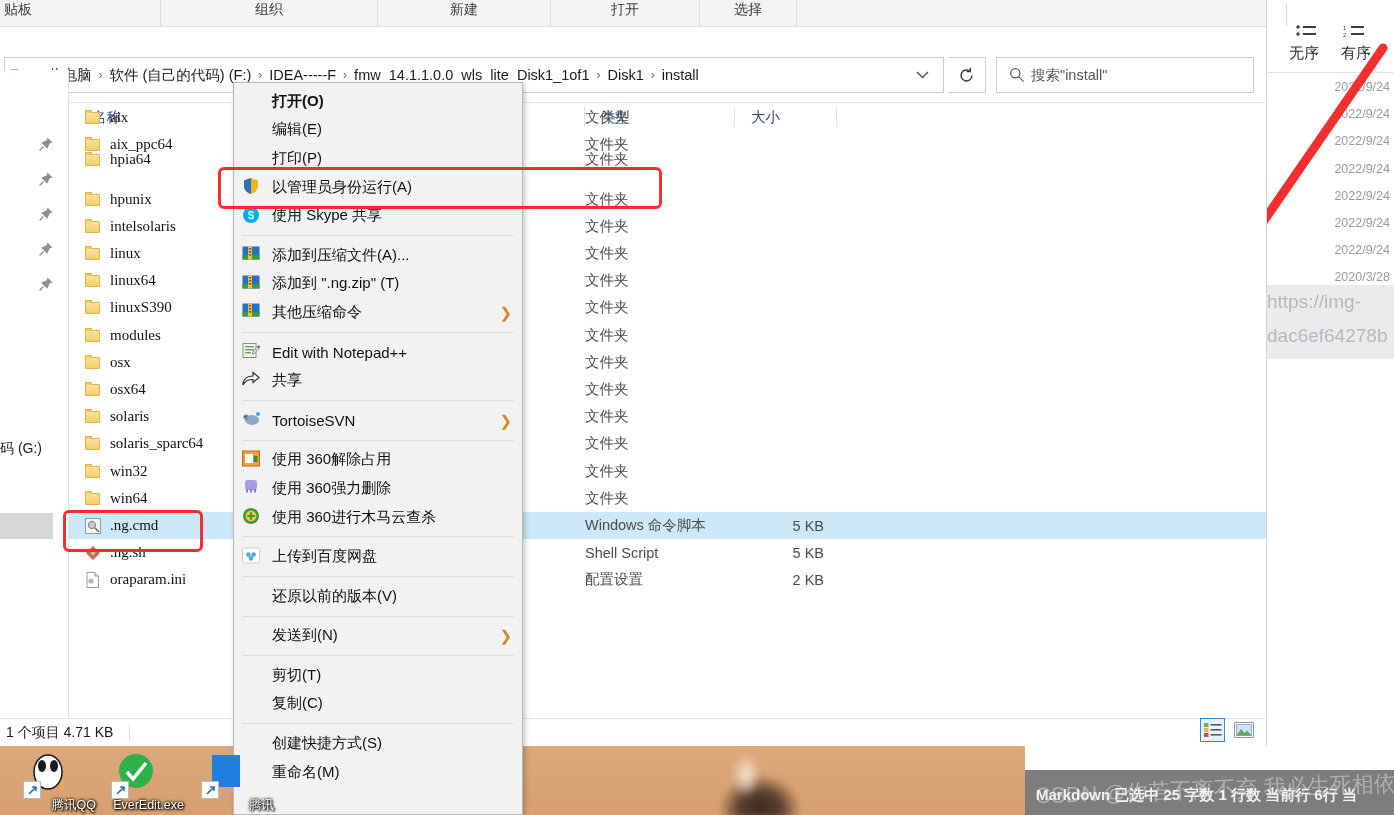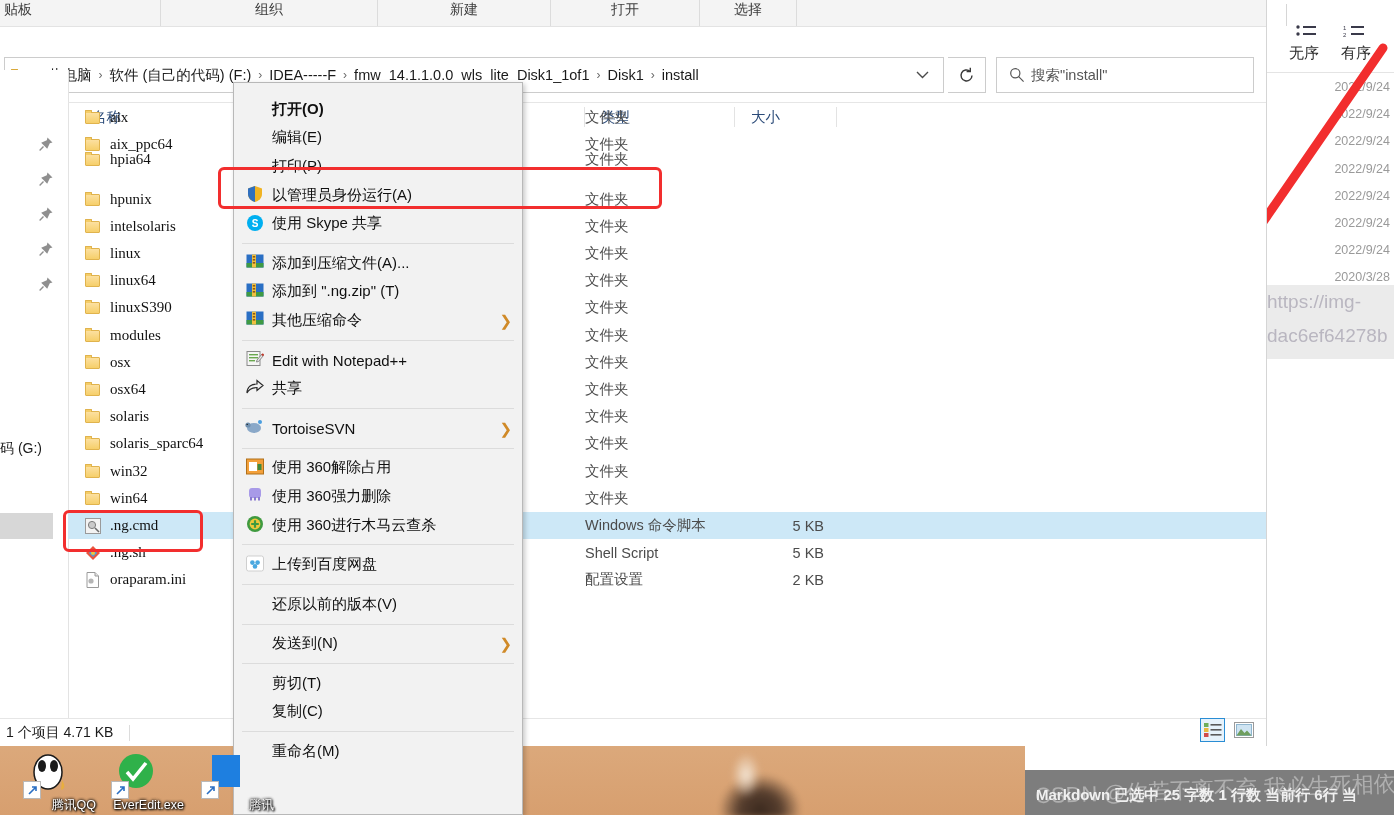--- a/index.html
+++ b/index.html
@@ -106,21 +106,21 @@
 
   
   #statusbar{position:absolute;left:0;top:718px;width:1266px;height:27px;background:#ffffff;
      border-top:1px solid #e6e6e6;display:flex;align-items:center;}
   #status-text{font-size:14px;color:#1a1a1a;padding-left:6px;}
   #status-div{width:1px;height:16px;background:#dcdcdc;margin-left:16px;}
 
   
   #ctxmenu{position:absolute;left:233px;top:82px;width:290px;background:#f2f2f2;
      border:1px solid #b8b8b8;box-shadow:2px 2px 5px rgba(0,0,0,.22);
-     padding:12px 0 0 0;box-sizing:border-box;height:733px;overflow:hidden;text-align:right;}
+     padding:4px 0 0 0;box-sizing:border-box;height:733px;overflow:hidden;}
   .mi{height:28.6px;display:flex;align-items:center;padding:0 10px 0 8px;box-sizing:border-box;position:relative;}
   .mi .mi-ico{width:22px;height:20px;margin-right:8px;flex:0 0 auto;position:relative;}
   .mi .mi-lbl{font-size:15px;color:#101010;white-space:nowrap;}
   .mi.bold .mi-lbl{font-weight:bold;}
   .mi .arrow{margin-left:auto;color:#d08a28;font-size:15px;line-height:1;}
   .msep{height:1px;background:#dcdcdc;margin:5px 8px 5px 8px;}
 
   
   .redbox{position:absolute;border:3px solid #f22e2e;border-radius:6px;pointer-events:none;}
   #redbox-admin{left:218px;top:167px;width:438px;height:36px;}
@@ -629,20 +629,24 @@
       <span class="mi-ico"></span>
       <span class="mi-lbl">剪切(T)</span>
     </div>
     <div class="mi">
       <span class="mi-ico"></span>
       <span class="mi-lbl">复制(C)</span>
     </div>
     <div class="msep"></div>
     <div class="mi">
       <span class="mi-ico"></span>
+      <span class="mi-lbl">创建快捷方式(S)</span>
+    </div>
+    <div class="mi">
+      <span class="mi-ico"></span>
       <span class="mi-lbl">重命名(M)</span>
     </div>
   </div>
 
 <div class="redbox" id="redbox-admin"></div>
 <div class="redbox" id="redbox-file"></div>
 
 <div class="dicon" style="left:0px;top:752px">
   <div class="glyph">
     <svg width="46" height="40" viewBox="0 0 46 40">

